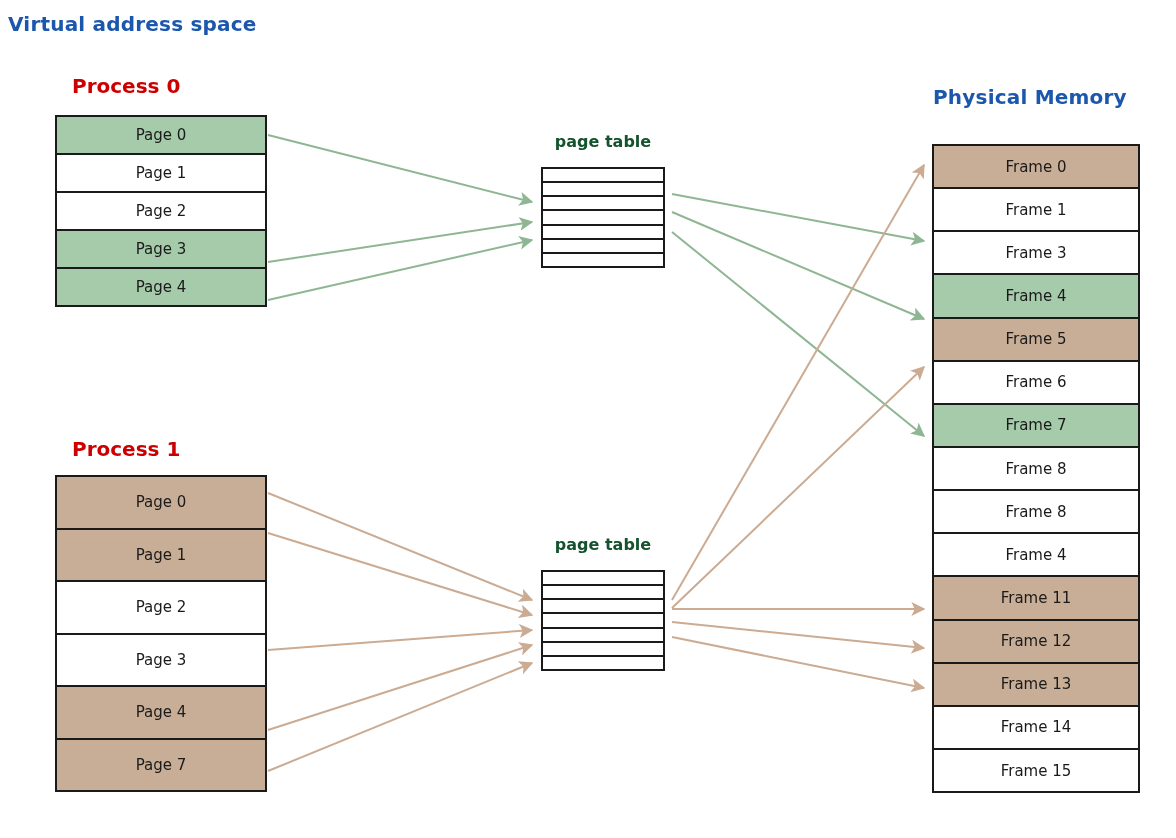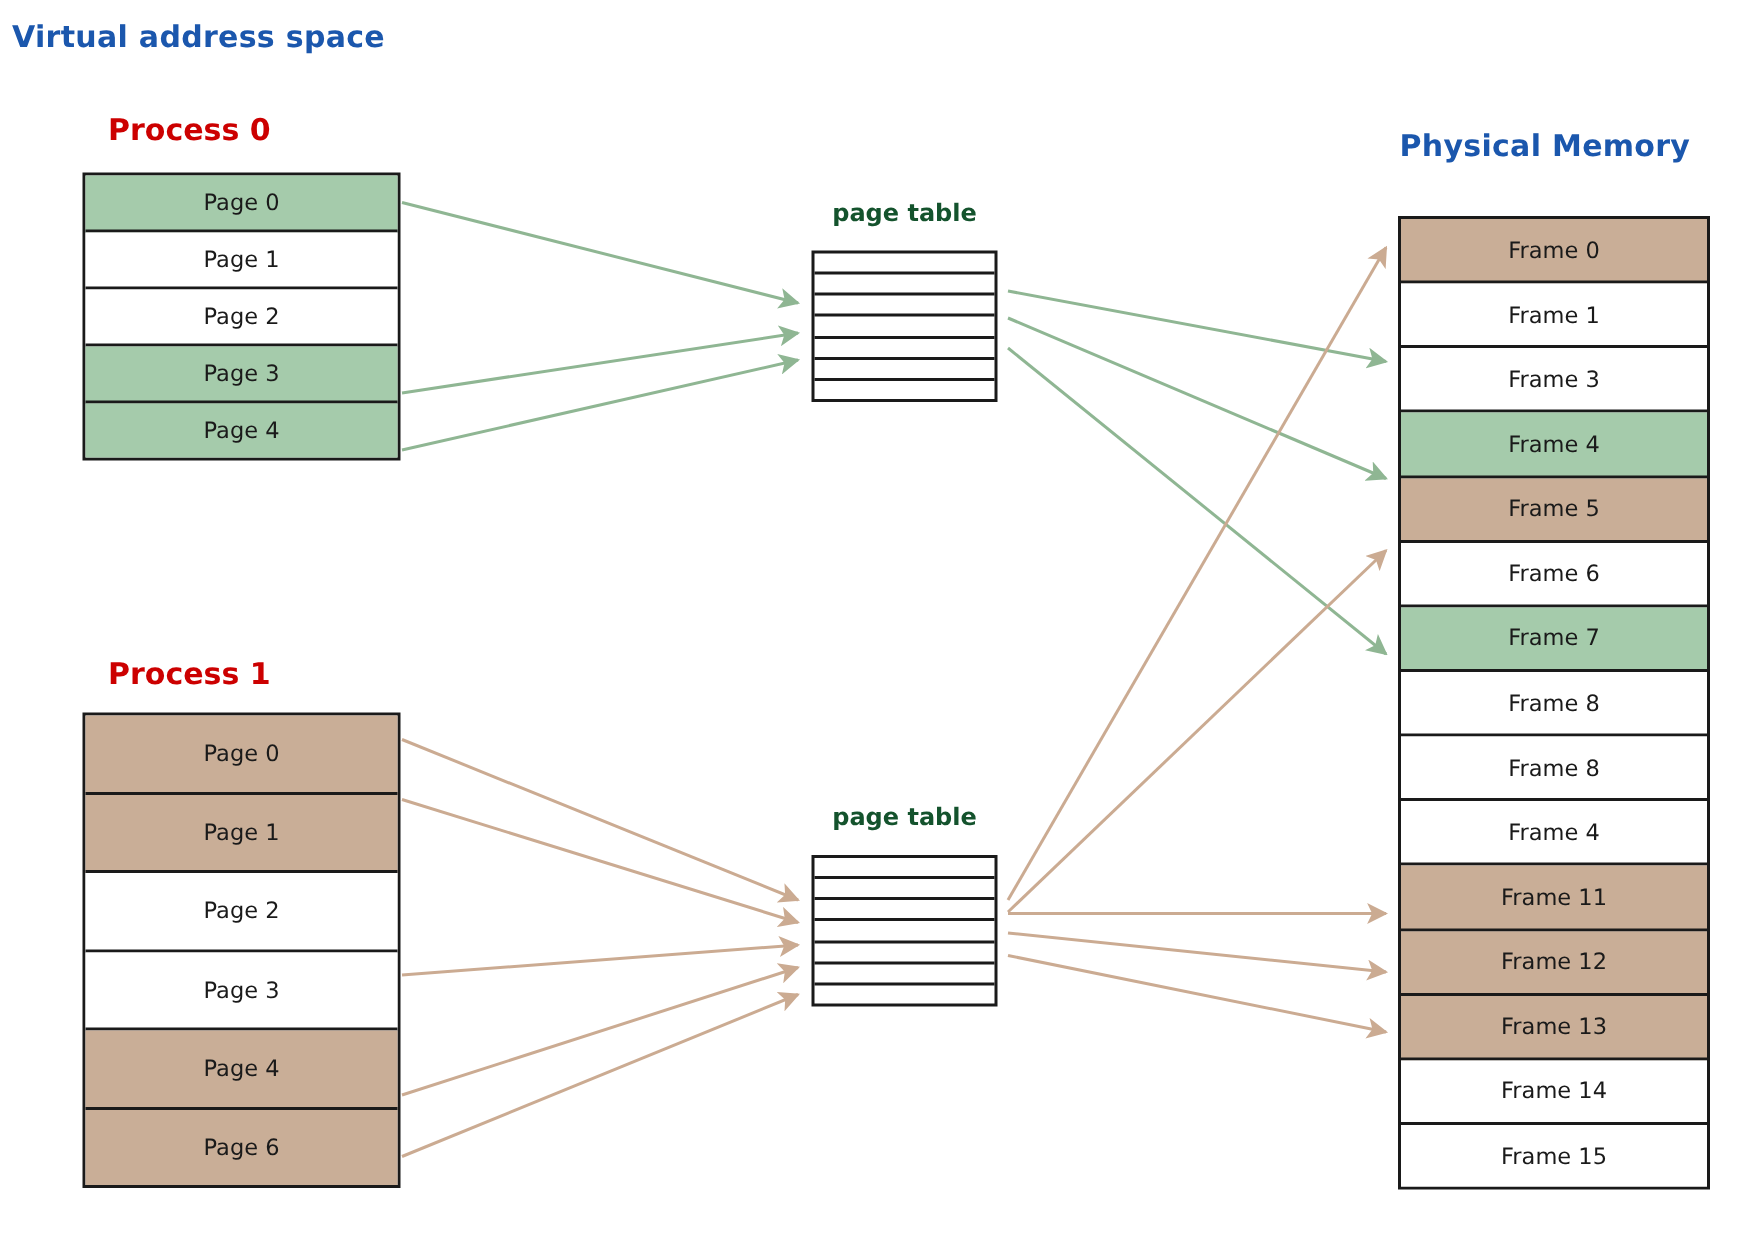--- a/index.html
+++ b/index.html
@@ -168,21 +168,21 @@
       <div class="mem-row fill-none">
         <span>Page 2</span>
       </div>
       <div class="mem-row fill-none">
         <span>Page 3</span>
       </div>
       <div class="mem-row fill-tan">
         <span>Page 4</span>
       </div>
       <div class="mem-row fill-tan">
-        <span>Page 6</span>
+        <span>Page 7</span>
       </div>
     </div>
 
   <div class="abs caption" style="left:541px; top:132px; width:124px; text-align:center;">page table</div>
   <div class="abs pt-box" id="page-table-0" style="left:541px; top:167px; width:124px; height:101px;">
       <div class="pt-row"></div>
       <div class="pt-row"></div>
       <div class="pt-row"></div>
       <div class="pt-row"></div>
       <div class="pt-row"></div>

